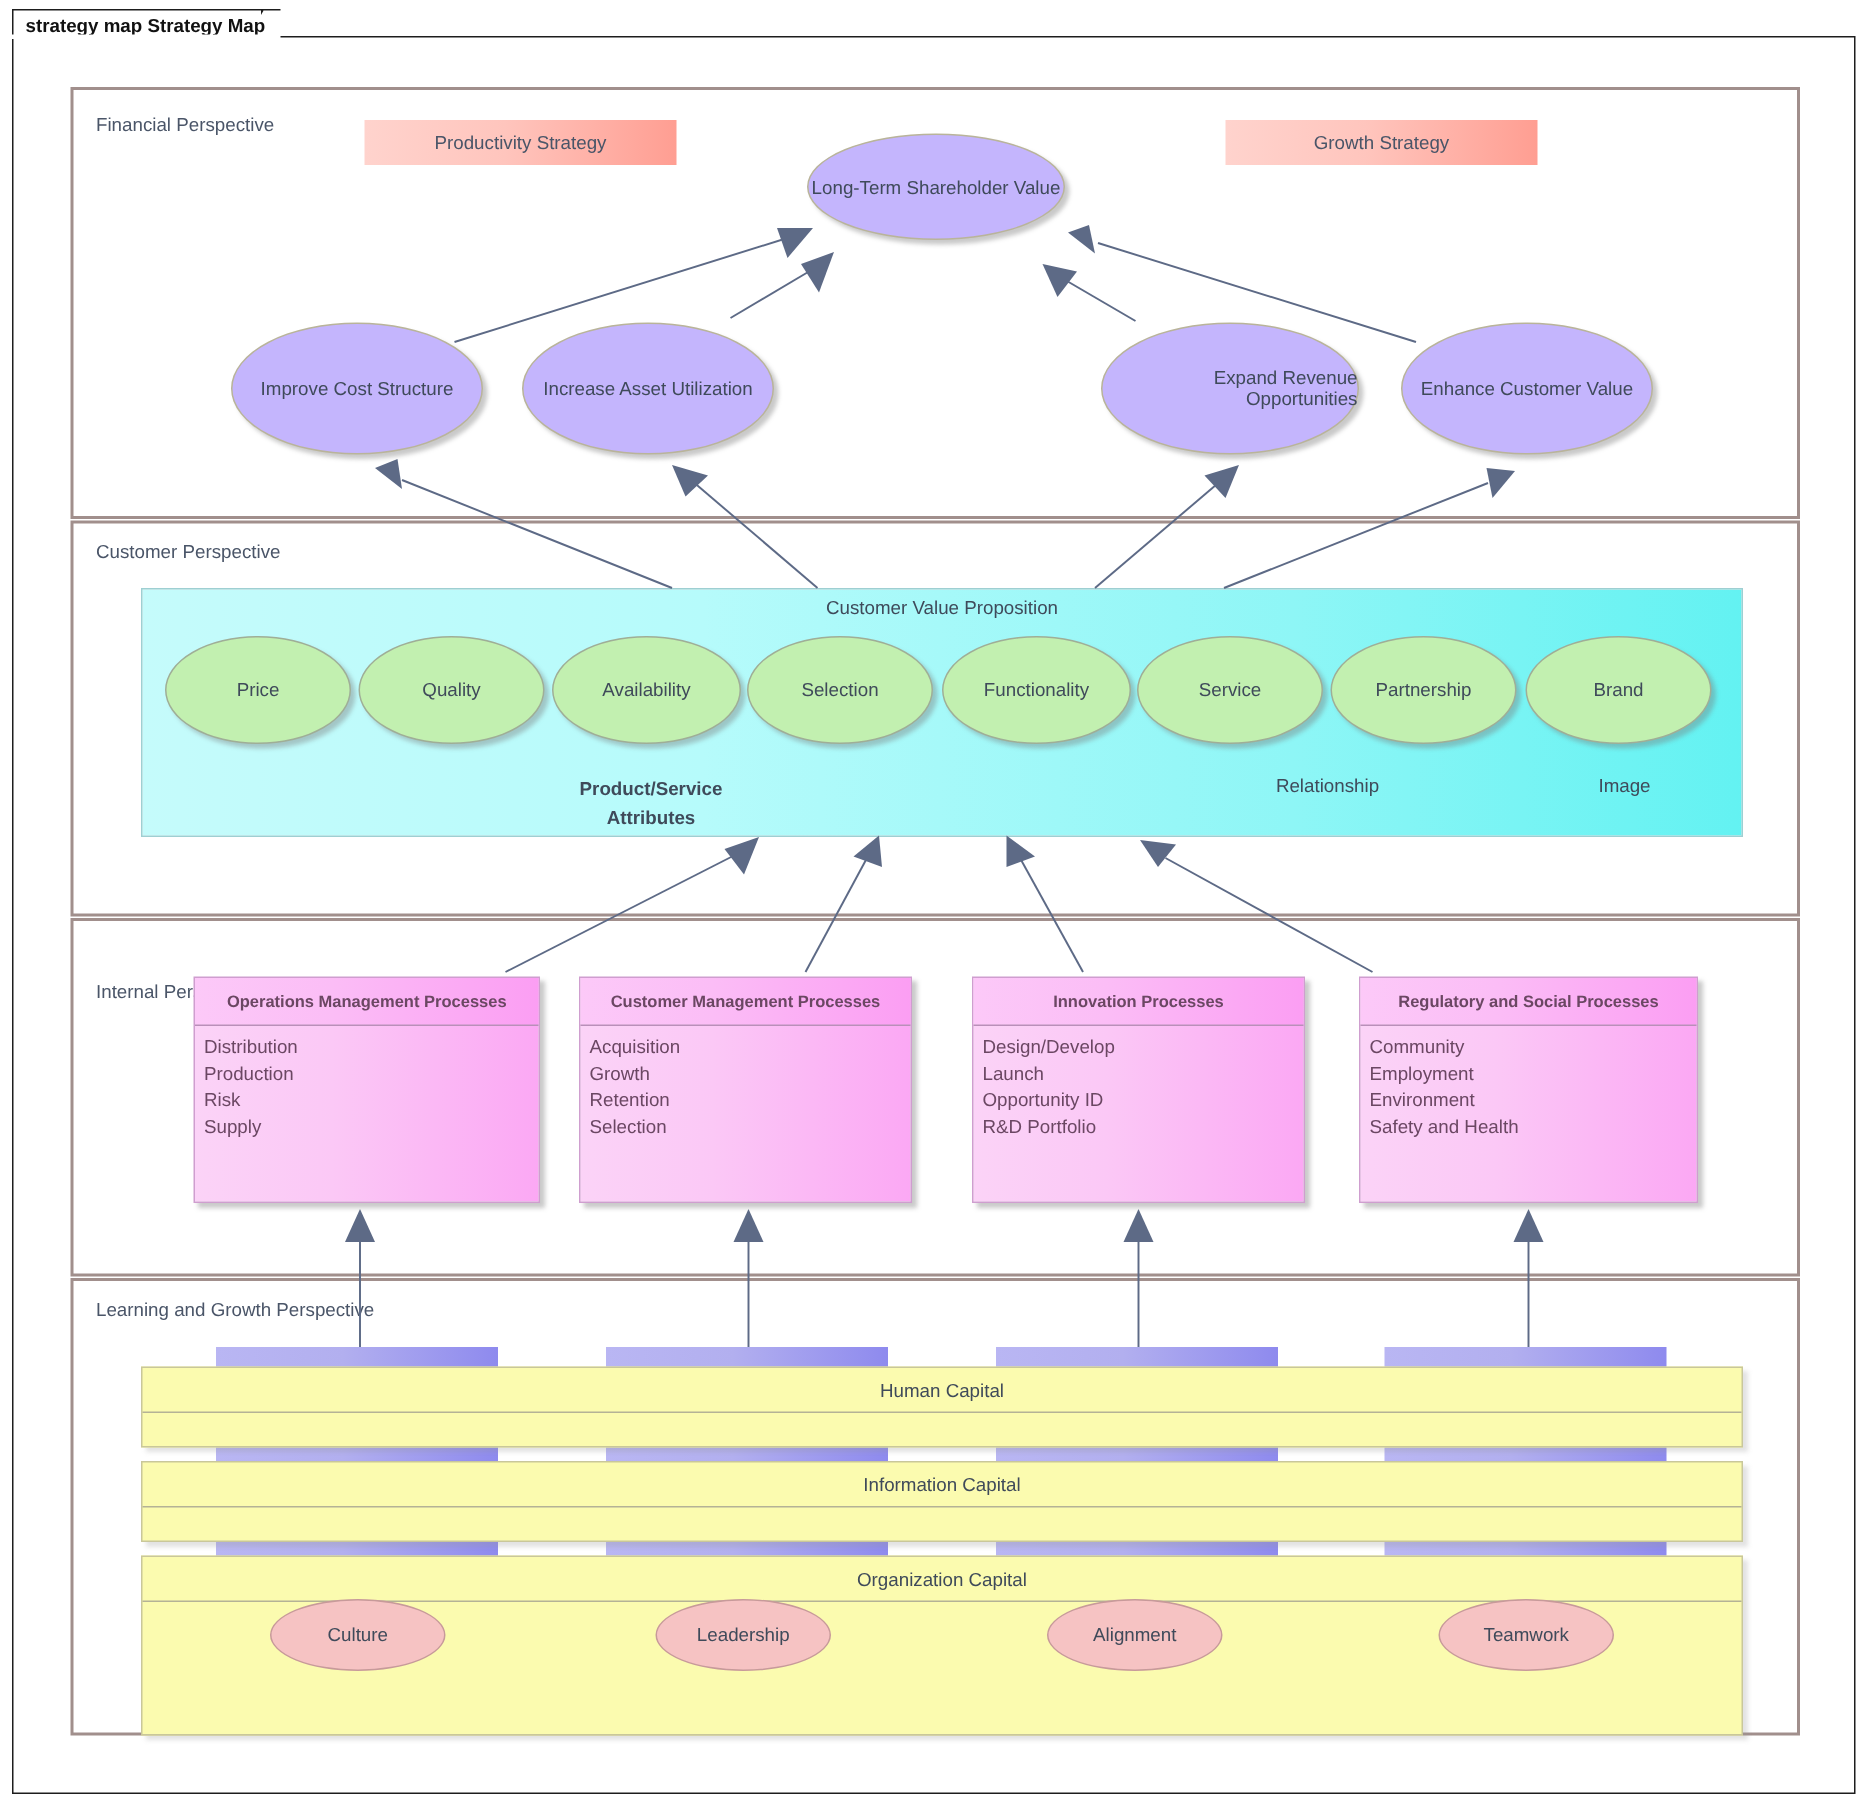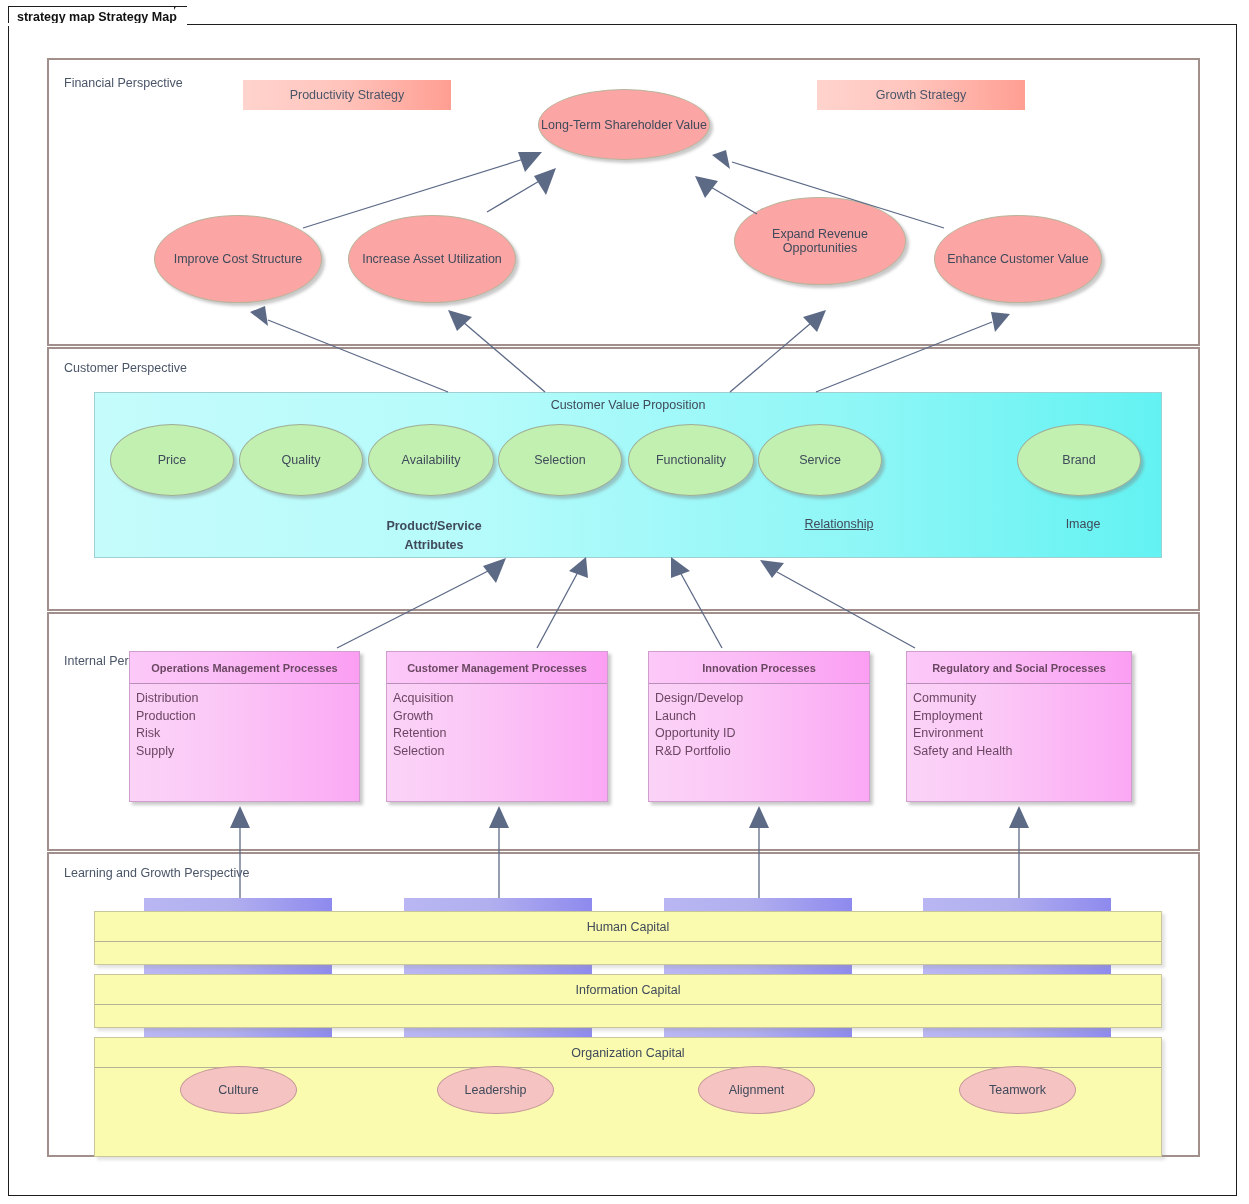--- a/index.html
+++ b/index.html
@@ -44,21 +44,21 @@
     position:absolute;font-size:12.5px;color:#4a5568;white-space:nowrap;
   }
 
   
   .ellipse{
     position:absolute;box-sizing:border-box;
     border-radius:50%;display:flex;align-items:center;justify-content:center;
     text-align:center;font-size:12.5px;color:#3f4a5a;
     box-shadow:3px 3px 3px rgba(120,120,120,0.40);
   }
-  .ell-yellow{background:#fca5a5;border:1.2px solid #b9b49a;}
+  .ell-yellow{background:#c4b5fd;border:1.2px solid #b9b49a;}
   .ell-green{background:#c2f0b0;border:1.2px solid #9fae97;}
   .ell-pink{background:#f6c3c3;border:1.2px solid #c79a9a;box-shadow:none;}
 
   .strategy-band{
     position:absolute;box-sizing:border-box;
     display:flex;align-items:center;justify-content:center;
     font-size:12.5px;color:#4a5568;
     background:linear-gradient(to right,#ffd3cd 0%,#ffc5bd 45%,#ff9e92 100%);
   }
 
@@ -153,21 +153,21 @@
   <div class="ellipse ell-yellow" style="left:538px;top:89px;width:172px;height:71px;">
     <span>Long-Term Shareholder Value</span>
   </div>
 
   <div class="ellipse ell-yellow" style="left:154px;top:215px;width:168px;height:88px;">
     <span>Improve Cost Structure</span>
   </div>
   <div class="ellipse ell-yellow" style="left:348px;top:215px;width:168px;height:88px;">
     <span>Increase Asset Utilization</span>
   </div>
-  <div class="ellipse ell-yellow" style="left:734px;top:197px;width:172px;height:88px;">
+  <div class="ellipse ell-yellow" style="left:734px;top:215px;width:172px;height:88px;text-align:right;">
     <span>Expand Revenue Opportunities</span>
   </div>
   <div class="ellipse ell-yellow" style="left:934px;top:215px;width:168px;height:88px;">
     <span>Enhance Customer Value</span>
   </div>
 
   <div class="cvp-box" style="left:94px;top:392px;width:1068px;height:166px;">
     <div class="cvp-title">Customer Value Proposition</div>
   </div>
 
@@ -181,30 +181,33 @@
     <span>Availability</span>
     </div>
   <div class="ellipse ell-green" style="left:498px;top:424px;width:124px;height:72px;">
     <span>Selection</span>
     </div>
   <div class="ellipse ell-green" style="left:628px;top:424px;width:126px;height:72px;">
     <span>Functionality</span>
     </div>
   <div class="ellipse ell-green" style="left:758px;top:424px;width:124px;height:72px;">
     <span>Service</span>
+    </div>
+  <div class="ellipse ell-green" style="left:887px;top:424px;width:124px;height:72px;">
+    <span>Partnership</span>
     </div>
   <div class="ellipse ell-green" style="left:1017px;top:424px;width:124px;height:72px;">
     <span>Brand</span>
     </div>
 
   <div class="cvp-cat two-line" style="left:330px;top:517px;width:208px;font-weight:bold;">
     <div>Product/Service</div>
     <div>Attributes</div>
   </div>
-  <div class="cvp-cat" style="left:744px;top:517px;width:190px;text-decoration:underline;">Relationship</div>
+  <div class="cvp-cat" style="left:790px;top:517px;width:190px;">Relationship</div>
   <div class="cvp-cat" style="left:1015px;top:517px;width:136px;">Image</div>
 
   <div class="proc" style="left:129px;top:651px;width:231px;height:151px;">
     <div class="proc-head">Operations Management Processes</div>
     <div class="proc-body">
       <div>Distribution</div>
       <div>Production</div>
       <div>Risk</div>
       <div>Supply</div>
     </div>

